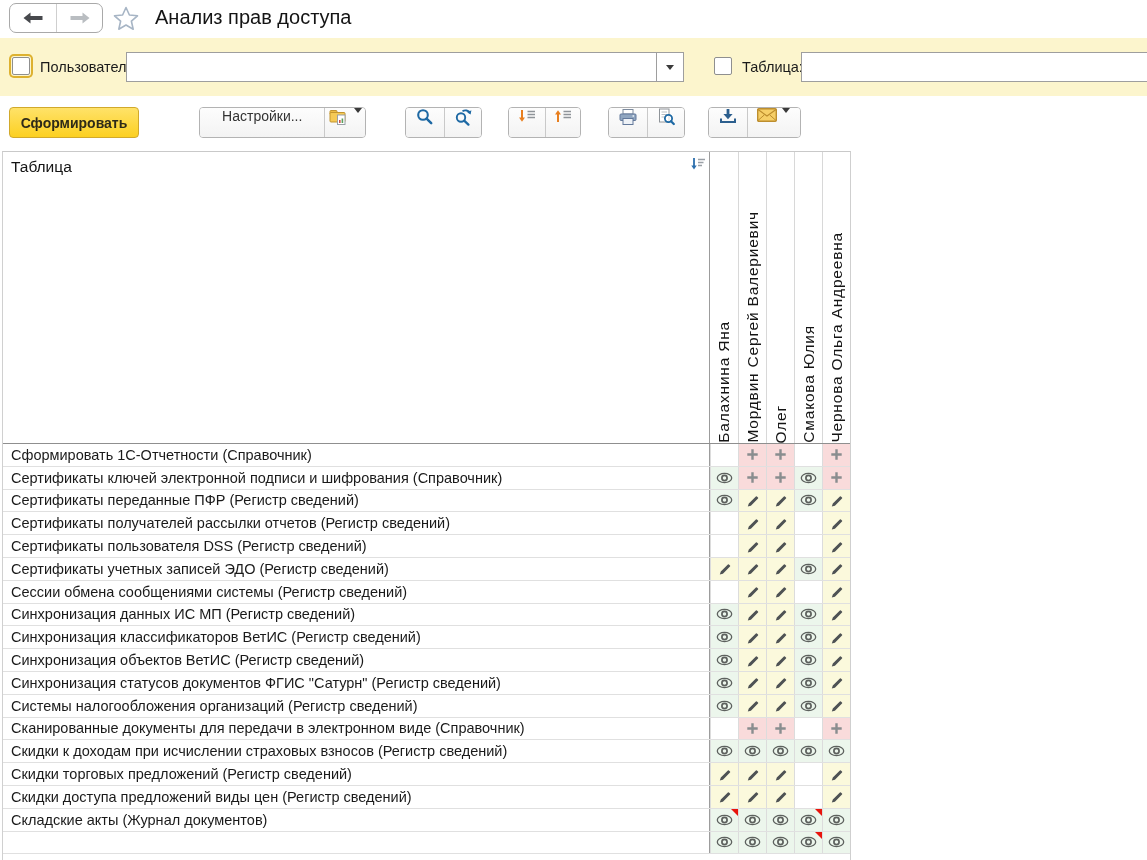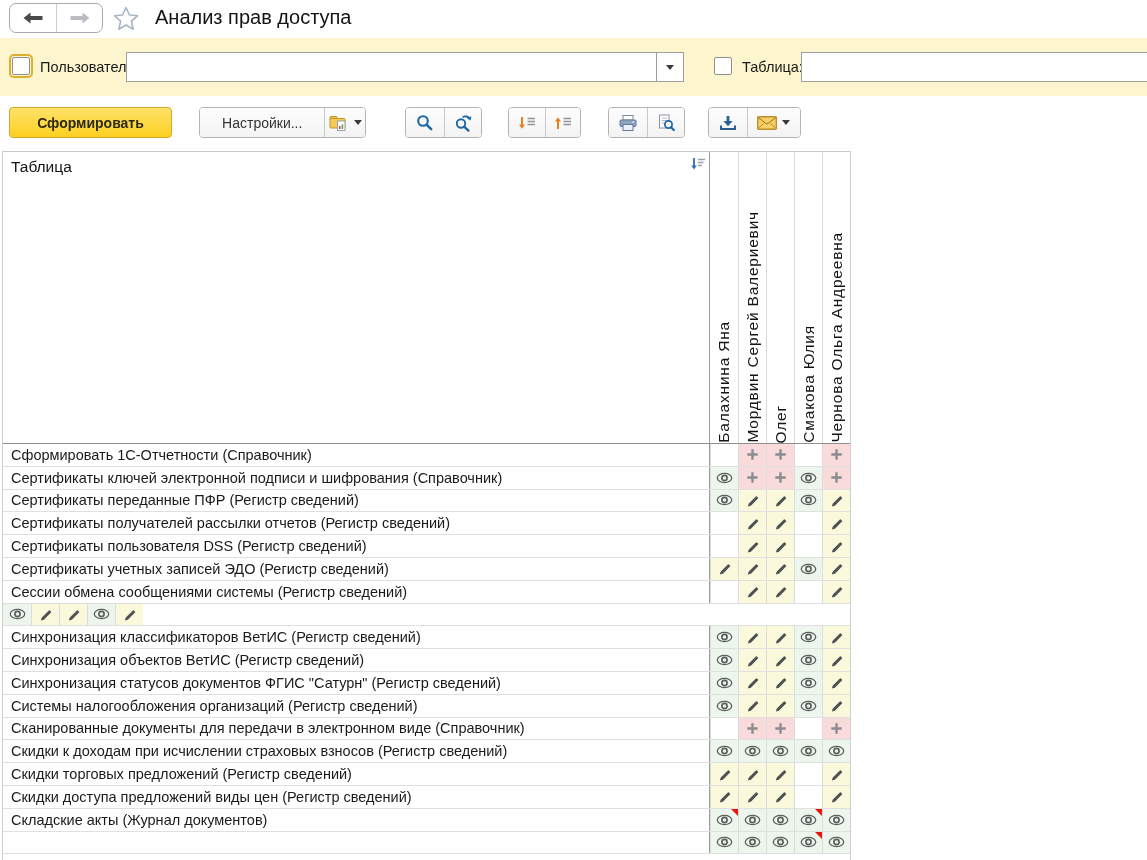--- a/index.html
+++ b/index.html
@@ -25,27 +25,27 @@
   .combo { position:absolute; height:30px; background:#fff; border:1px solid #9e9e9e; display:flex; }
   .combo input { flex:1; border:none; outline:none; font-size:14px; padding:0 6px;
                  font-family:"Liberation Sans", sans-serif; background:transparent; }
   .combo .dd { width:27px; border-left:1px solid #9e9e9e; display:flex; align-items:center;
                justify-content:center; cursor:pointer; background:#fff; }
   .caret { width:0; height:0; border-left:4px solid transparent; border-right:4px solid transparent;
            border-top:5px solid #3a3a3a; }
 
   
   #toolbar { position:absolute; left:0; top:96px; width:1147px; height:55px; background:#fff; }
-  .btn-yellow { position:absolute; left:9px; top:11px; width:163px; height:31px;
+  .btn-yellow { position:absolute; left:9px; top:11px; width:130px; height:31px;
                 background:linear-gradient(#ffe269,#fcd021); border:1px solid #d1a92b; border-radius:4px;
                 font-weight:bold; font-size:14px; color:#2e2a18; cursor:pointer;
                 font-family:"Liberation Sans", sans-serif; }
   .tb-group { position:absolute; top:11px; height:31px; display:flex;
               border:1px solid #b3b3b3; border-radius:4px; background:#fcfcfc; overflow:hidden; }
-  .tb-btn { height:100%; display:flex; align-items:center; justify-content:center; cursor:pointer;
+  .tb-btn { height:100%; display:flex; justify-content:center; cursor:pointer;
             background:linear-gradient(#fdfdfd,#f3f3f3); gap:5px; }
   .tb-btn + .tb-btn { border-left:1px solid #c9c9c9; }
   .tb-btn .lbl { font-size:14px; color:#333; padding:0 10px; }
 
   
   #grid { position:absolute; left:2px; top:151px; width:849px; height:709px;
           border-top:1px solid #c9c9c9; border-left:1px solid #d0d0d0; border-right:1px solid #cfcfcf;
           background:#fff; overflow:hidden; }
   #grid-header { position:relative; width:100%; height:292px; border-bottom:1px solid #8f8f8f; display:flex; }
   #corner { position:relative; width:709px; height:100%; border-right:1px solid #9c9c9c; }
@@ -390,20 +390,21 @@
           </svg>
         </div>
         <div class="g-cell"></div>
         <div class="g-cell edit">
           <svg width="13" height="13" viewBox="0 0 13 13">
             <path d="M1.8 12.6 L2.8 9.6 L9.9 2.5 Q10.4 2 10.9 2.5 L12 3.6 Q12.5 4.1 12 4.6 L4.9 11.7 Z" fill="#4e5254"></path>
           </svg>
         </div>
       </div>
       <div class="g-row">
+        <div class="g-label">Синхронизация данных ИС МП (Регистр сведений)</div>
         <div class="g-cell view">
           <svg width="17" height="12" viewBox="0 0 17 12">
             <ellipse cx="8.5" cy="6" rx="7.2" ry="4.7" fill="none" stroke="#5d615e" stroke-width="1.3"></ellipse>
             <circle cx="8.5" cy="6" r="2.6" fill="none" stroke="#5d615e" stroke-width="1.7"></circle>
           </svg>
         </div>
         <div class="g-cell edit">
           <svg width="13" height="13" viewBox="0 0 13 13">
             <path d="M1.8 12.6 L2.8 9.6 L9.9 2.5 Q10.4 2 10.9 2.5 L12 3.6 Q12.5 4.1 12 4.6 L4.9 11.7 Z" fill="#4e5254"></path>
           </svg>

